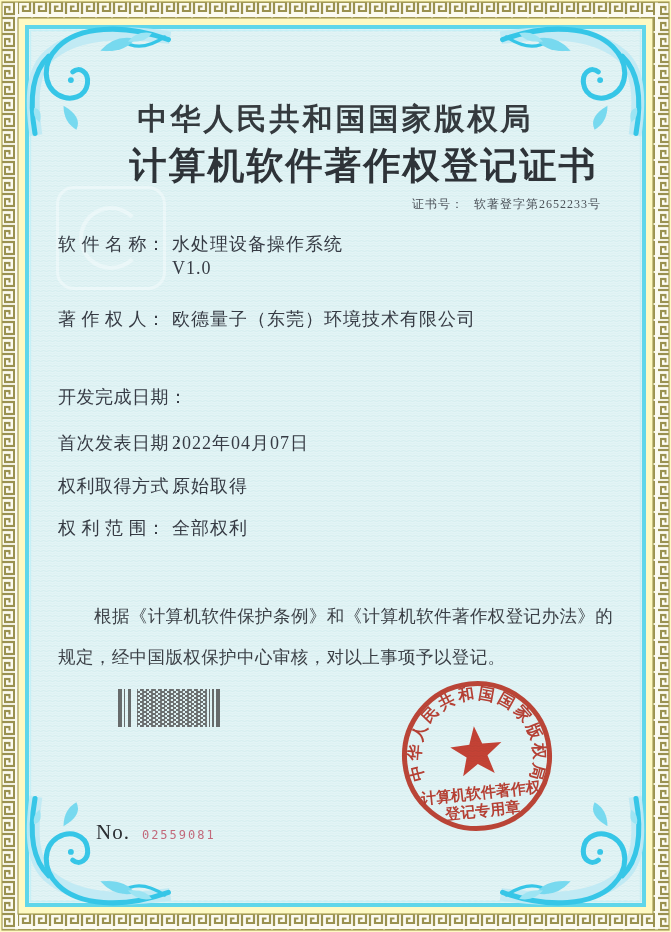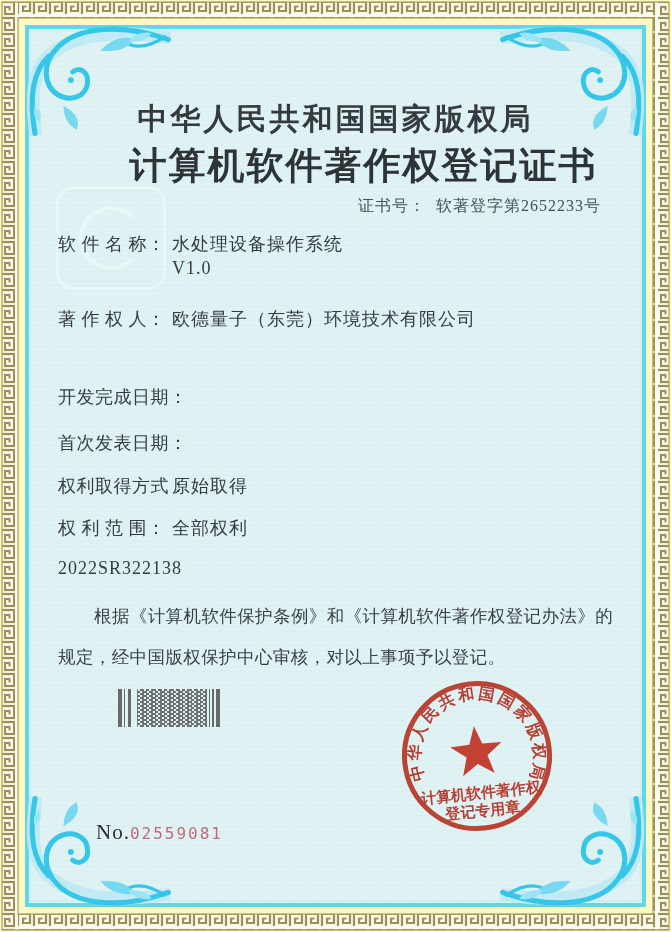--- a/index.html
+++ b/index.html
@@ -13,21 +13,21 @@
 
   .authority{
     position:absolute;left:0;top:99px;width:100%;text-align:center;
     font-size:30px;font-weight:bold;letter-spacing:3px;color:#343a3e;
   }
   .cert-title{
     position:absolute;left:0;top:141px;width:100%;text-align:center;
     font-size:37px;font-weight:bold;letter-spacing:2px;color:#2e3338;padding-left:28px;
   }
   .certno-line{
-    position:absolute;right:70px;top:196px;font-size:16px;color:#4b5158;
+    position:absolute;right:70px;top:196px;font-size:12px;color:#4b5158;
     letter-spacing:1px;
   }
   .certno-line .cl{margin-right:10px;}
 
   .row{position:absolute;left:58px;display:flex;align-items:center;
     font-size:18px;color:#363b44;}
   .lbl{width:114px;white-space:pre;letter-spacing:.5px;}
   .val{margin-left:0px;letter-spacing:1px;white-space:pre;}
 
   .statement-line{
@@ -60,26 +60,26 @@
     background:repeating-linear-gradient(90deg,#4a4a4a 0 1px,transparent 1px 3px,#4a4a4a 3px 5px,transparent 5px 7px,#4a4a4a 7px 11px,transparent 11px 15px);}
 
   .seal{position:absolute;left:395px;top:667px;z-index:3;mix-blend-mode:multiply;opacity:.93;}
   .seal-date{
     position:absolute;left:413px;top:814px;z-index:4;font-size:19px;
     color:#c94836;letter-spacing:2px;font-weight:bold;opacity:.9;
   }
 
   .no-line{
     position:absolute;left:96px;top:820px;display:flex;align-items:baseline;
-    z-index:2;text-align:center;
+    gap:12px;z-index:2;text-align:center;
   }
   .no-label{font-size:21px;color:#2c2f33;letter-spacing:1px;}
   .no-value{
     font-family:"DejaVu Sans Mono","Liberation Mono",monospace;
-    font-size:16px;color:#c2697b;letter-spacing:2px;
+    font-size:12px;color:#c2697b;letter-spacing:2px;
   }
 </style>
 </head>
 <body>
 
 <div class="page">
 
   <svg class="bgsvg" width="671" height="932" viewBox="0 0 671 932">
     <defs>
       <pattern id="gk" width="16" height="16" patternUnits="userSpaceOnUse">
@@ -153,34 +153,34 @@
       <span class="lbl">著 作 权 人：</span>
       <span class="val">欧德量子（东莞）环境技术有限公司</span>
     </div>
 
     <div class="row" style="top:385px">
       <span class="lbl">开发完成日期：</span>
     </div>
 
     <div class="row" style="top:431px">
       <span class="lbl">首次发表日期：</span>
+      <span class="val">2022年04月07日</span>
     </div>
 
     <div class="row" style="top:474px">
       <span class="lbl">权利取得方式：</span>
       <span class="val">原始取得</span>
     </div>
 
     <div class="row" style="top:516px">
       <span class="lbl">权 利 范 围：</span>
       <span class="val">全部权利</span>
     </div>
 
     <div class="row" style="top:558px">
-      <span class="val">2022SR322138</span>
     </div>
 
     <div class="statement-line" style="top:645px">规定，经中国版权保护中心审核，对以上事项予以登记。</div>
     <div class="statement-line" style="top:604px;text-indent:36px">根据《计算机软件保护条例》和《计算机软件著作权登记办法》的</div>
 
     <div class="barcode">
       <div class="bc-start"></div>
       <div class="bc-data"></div>
       <div class="bc-stop"></div>
     </div>

